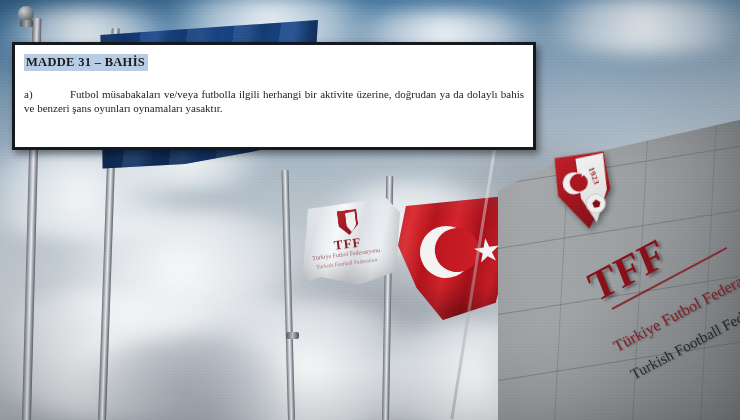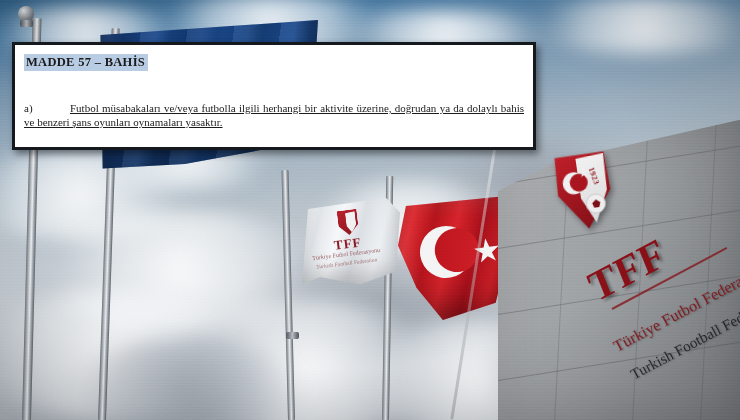--- a/index.html
+++ b/index.html
@@ -257,21 +257,21 @@
     font-size:12.5px; color:#1a1a1a; letter-spacing:0.3px;
     background:#b8cce4; padding:1px 3px 1px 2px;
     margin-bottom:3px;
   }
   .doc-p {
     font-family:"Liberation Serif", serif;
     font-size:11px; color:#1c1c1c; line-height:1.28;
     margin-top:8px; text-align:justify;
   }
   .doc-lbl { display:inline-block; width:46px; }
-  .doc-p.p2 { margin-top:27px;text-decoration:underline; }
+  .doc-p.p2 { margin-top:13px; }
 
   
   .grain {
     position:absolute; inset:0; pointer-events:none;
     background:
       repeating-linear-gradient(0deg, rgba(0,0,0,0.022) 0px, rgba(0,0,0,0.022) 1px, rgba(255,255,255,0.013) 2px, rgba(255,255,255,0.013) 3px);
     mix-blend-mode:overlay;
   }
   .vignette {
     position:absolute; inset:0; pointer-events:none;
@@ -353,19 +353,19 @@
 
   <div class="bld-tff">TFF</div>
   <div class="bld-tr">Türkiye Futbol Federasyonu</div>
   <div class="bld-rule"></div>
   <div class="bld-en">Turkish Football Federation</div>
 
   <div class="grain"></div>
   <div class="vignette"></div>
 
   <div class="doc">
-    <div class="doc-title">MADDE 57 – BAHİS</div>
+    <div class="doc-title">MADDE 31 – BAHİS</div>
     <div class="doc-p p2">
       <span class="doc-lbl">a)</span><span>Futbol müsabakaları ve/veya futbolla ilgili herhangi bir aktivite üzerine, doğrudan ya da dolaylı bahis ve benzeri şans oyunları oynamaları yasaktır.</span>
     </div>
   </div>
 
 </div>
 
 </body></html>

